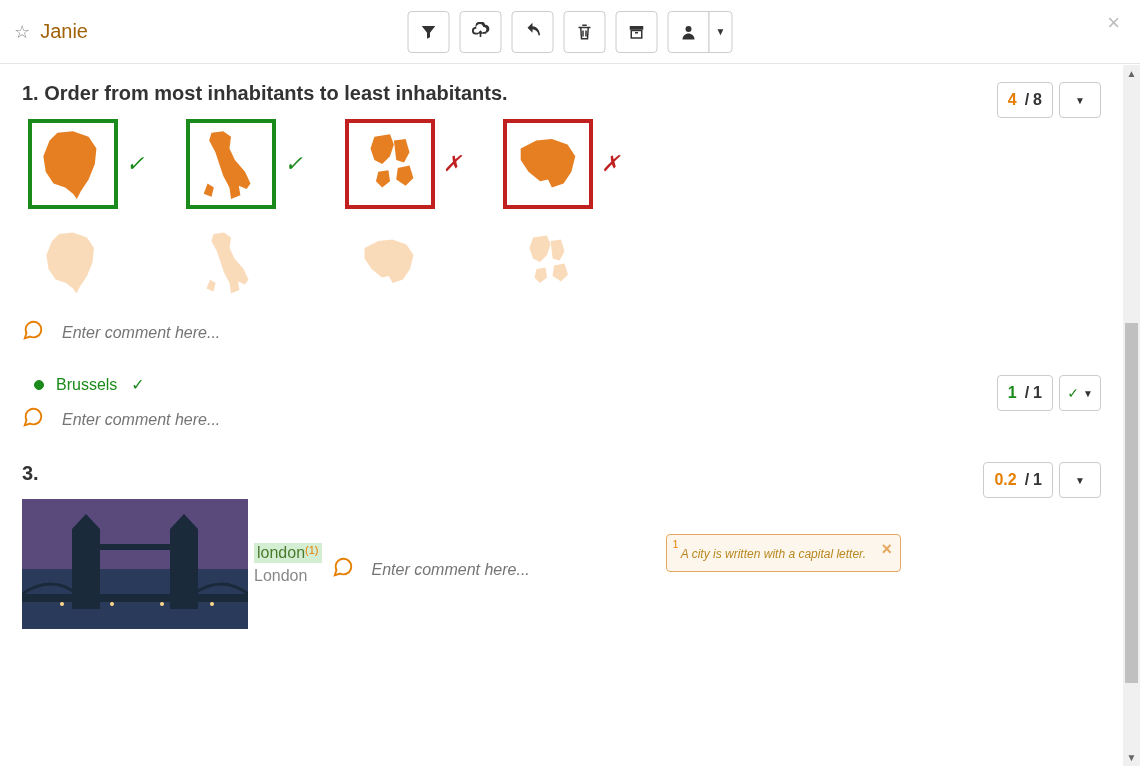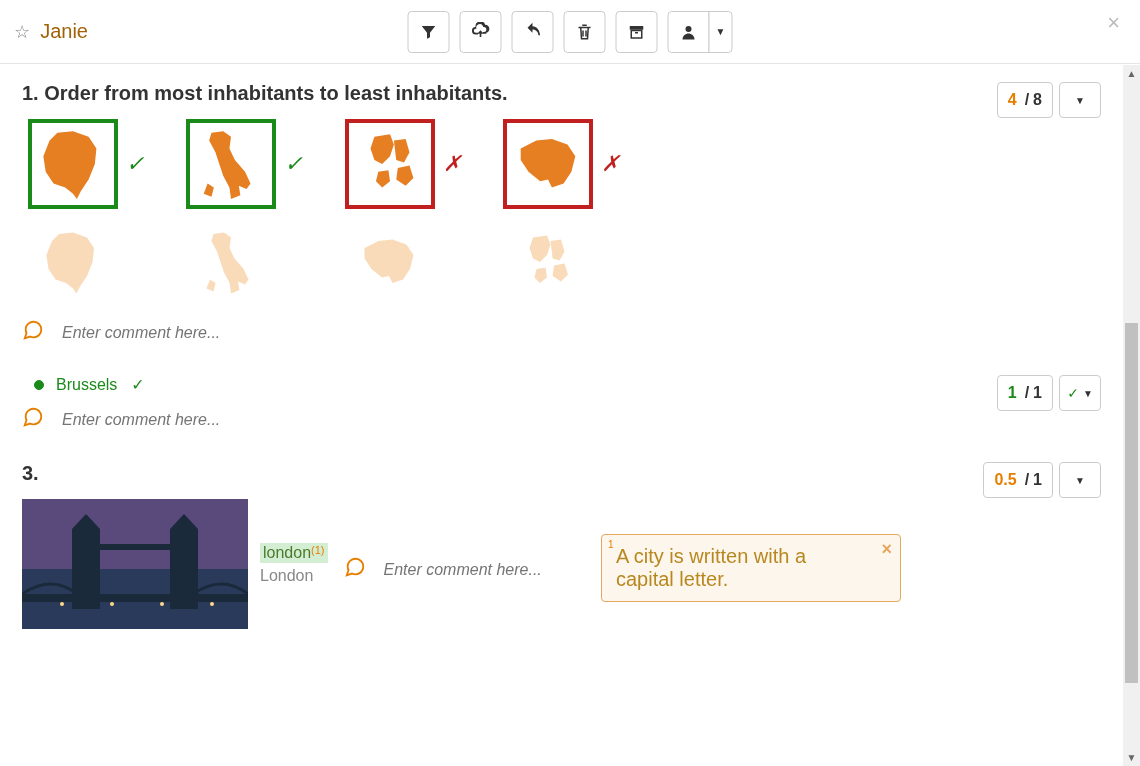--- a/index.html
+++ b/index.html
@@ -52,30 +52,30 @@
 .comment-input { border: none; outline: none; font-style: italic; color: #e6a860; font-size: 16px; width: 400px; }
 
 .mc-options { margin-left: 12px; }
 .mc-option { display: flex; align-items: center; gap: 12px; font-size: 16px; margin-bottom: 6px; }
 .mc-bullet { width: 10px; height: 10px; border-radius: 50%; border: 1px solid #999; }
 .mc-bullet.selected { background: #1a8a1a; border-color: #1a8a1a; }
 .mc-option.correct { color: #1a8a1a; font-weight: 500; }
 .mc-option.other { color: #888; }
 .mc-check { color: #1a8a1a; margin-left: 2px; }
 
-.q3-body { display: flex; gap: 12px; align-items: center; margin-top: 14px; }
+.q3-body { display: flex; gap: 6px; align-items: center; margin-top: 14px; }
 .monument-img { width: 226px; height: 130px; background: linear-gradient(to bottom, #4a3a6b 0%, #7a5a8b 40%, #d4a878 60%, #2a3a5b 100%); position: relative; overflow: hidden; }
 .answer-col { display: flex; flex-direction: column; gap: 4px; }
 .student-answer { background: #d4eed4; color: #4a7a2a; padding: 1px 3px; font-size: 16px; display: inline-flex; align-items: flex-start; }
 .student-answer sup { color: #e67e00; font-size: 11px; }
 .correct-answer { color: #888; font-size: 16px; }
 
 .annotation { position: absolute; right: 200px; top: 72px; border: 1px solid #e6a860; background: #fdf6ec; border-radius: 4px; padding: 10px 34px 10px 14px; max-width: 300px; }
 .annotation-num { position: absolute; left: 6px; top: 4px; font-size: 10px; color: #e67e00; }
-.annotation-text { color: #b88820; font-size: 20px; }
+.annotation-text { font-style: italic; color: #b88820; font-size: 12px; }
 .annotation-close { position: absolute; right: 8px; top: 4px; color: #e6a860; font-size: 18px; cursor: pointer; font-weight: bold; }
 
 .bridge-svg { width: 100%; height: 100%; }
 </style>
 </head>
 <body>
 
 <div class="container">
   <div class="header">
     <span class="star-icon">☆</span>
@@ -247,21 +247,21 @@
         <input class="comment-input" placeholder="Enter comment here..." style="">
       </div>
     </div>
 
     <div class="question">
       <div class="q-title">
         <span class="q-num">3.</span>
       </div>
       <div class="score-box">
         <div class="score-input">
-          <span class="score-val score-orange">0.5</span>
+          <span class="score-val score-orange">0.2</span>
           <span class="score-sep">/</span>
           <span>1</span>
         </div>
         <div class="score-dd">▼</div>
       </div>
 
 
       <div class="q3-body">
         <div class="monument-img">
           <svg class="bridge-svg" viewBox="0 0 226 130">

